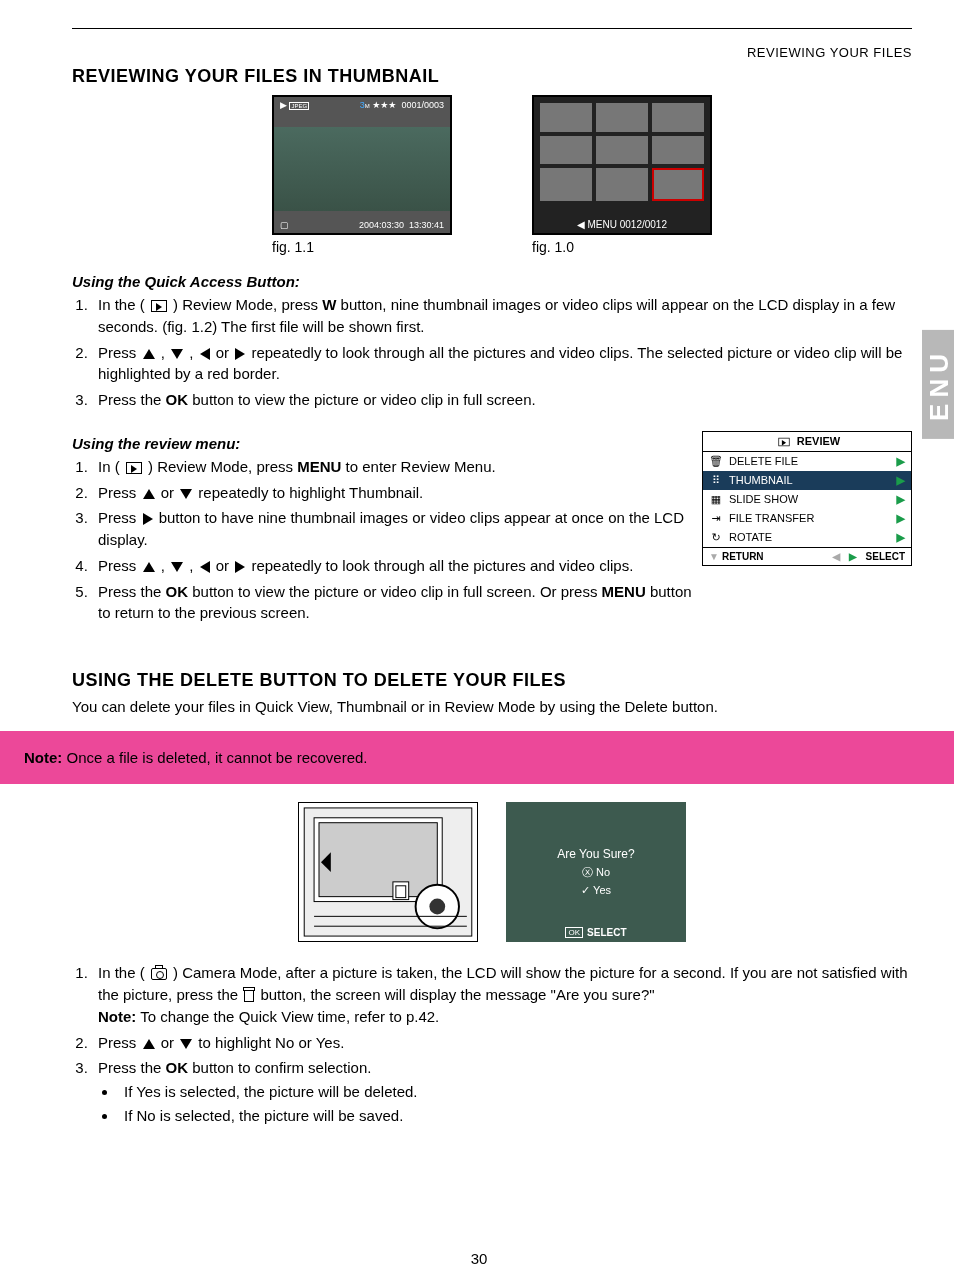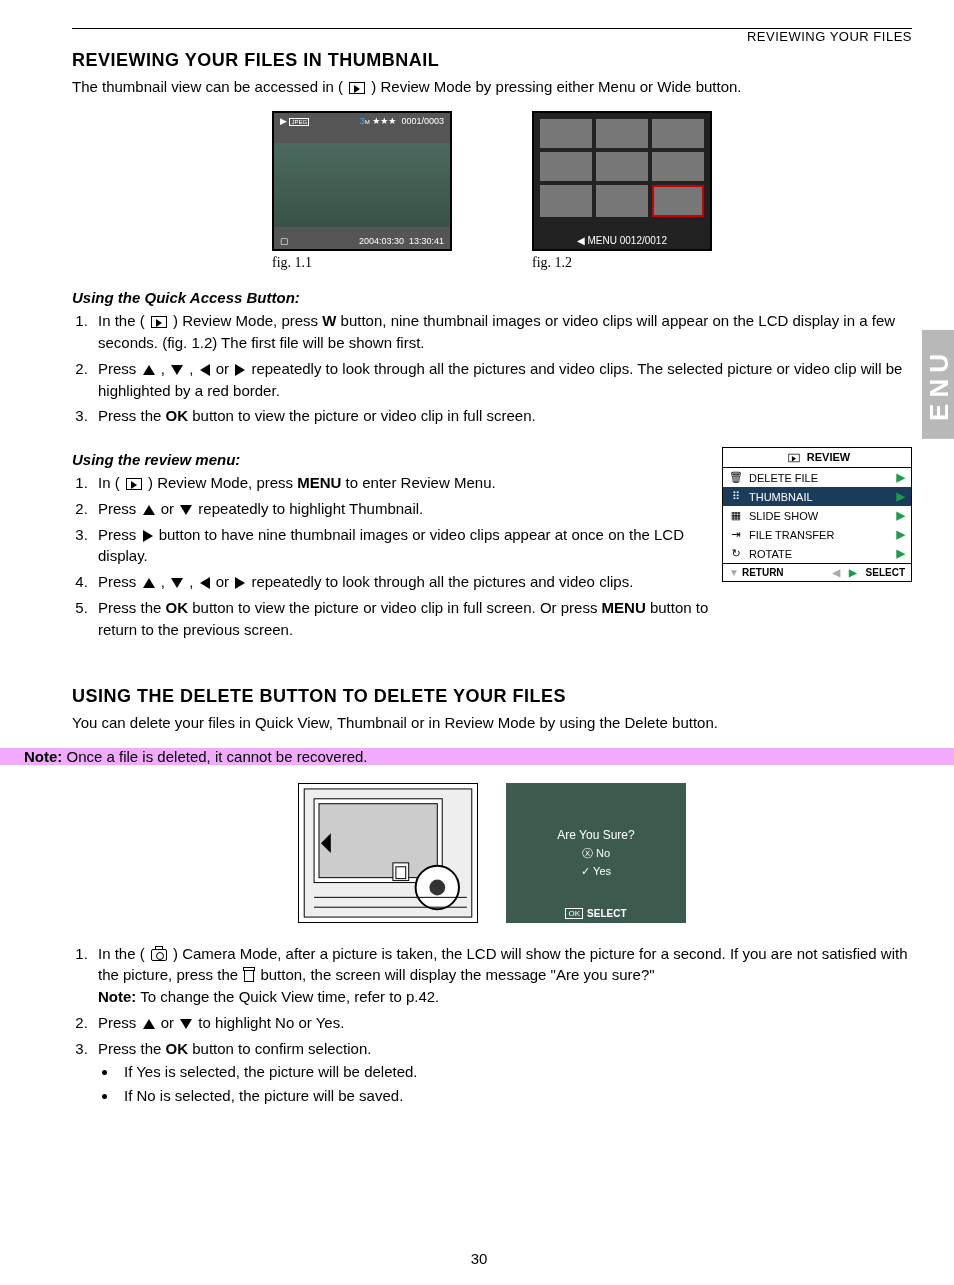--- a/index.html
+++ b/index.html
@@ -12,21 +12,21 @@
     color: #000;
     width: 954px;
   }
   .page {
     padding: 28px 42px 24px 72px;
     position: relative;
     min-height: 1285px;
   }
   .topbar {
     border-top: 1.5px solid #000;
-    padding-top: 0;
+    padding-top: 16px;
     text-align: right;
     font-size: 13px;
     letter-spacing: 0.5px;
   }
   .side-tab {
     position: absolute;
     right: 0;
     top: 330px;
     background: #b8b8b8;
     color: #fff;
@@ -60,21 +60,21 @@
     background: #555;
     border: 2px solid #000;
     position: relative;
     color: #fff;
     font-size: 10px;
   }
   .fig-box.thumb { background:#222; }
   .thumb-grid { display:grid; grid-template-columns:repeat(3,1fr); gap:4px; padding:6px; height:110px; }
   .thumb-cell { background:#777; }
   .thumb-cell.sel { border:2px solid #c00; }
-  .fig-caption { font-size: 14px; margin-top: 4px; font-family: Liberation Serif, serif; }
+  .fig-caption { font-size: 14px; margin-top: 4px; }
   .fig-overlay-top { position:absolute; top:3px; left:6px; right:6px; display:flex; justify-content:space-between; font-size:9px; }
   .fig-overlay-bot { position:absolute; bottom:3px; left:6px; right:6px; display:flex; justify-content:space-between; font-size:9px; }
   .fig-overlay-mid { position:absolute; bottom:3px; left:0; right:0; text-align:center; font-size:10px; color:#fff; }
   .torso { position:absolute; top:30px; left:0; right:0; bottom:22px; background: linear-gradient(#4b6a5f,#3a5247); }
   .subhead {
     font-style: italic;
     font-weight: bold;
     font-size: 15px;
     margin: 6px 0 4px 0;
   }
@@ -96,41 +96,41 @@
   .cam-ico { display:inline-block; width:16px; height:12px; border:1.5px solid #000; vertical-align:middle; position:relative; margin:0 2px; border-radius:2px;}
   .cam-ico::before{content:"";position:absolute;top:-4px;left:3px;width:6px;height:3px;border:1.5px solid #000;border-bottom:none;}
   .cam-ico::after{content:"";position:absolute;top:2px;left:4px;width:6px;height:6px;border:1.5px solid #000;border-radius:50%;}
   .trash-ico{display:inline-block;width:10px;height:12px;border:1.5px solid #000;vertical-align:middle;position:relative;margin:0 2px;border-top:none;}
   .trash-ico::before{content:"";position:absolute;top:-3px;left:-2px;right:-2px;height:2px;border:1.5px solid #000;}
   .two-col {
     display:flex; align-items:flex-start;
   }
   .two-col .left { flex:1; }
   .review-menu {
-    width: 190px;
+    width: 210px;
     border: 1.5px solid #000;
     font-size: 11px;
     margin-top: 2px;
   }
   .review-menu .hdr {
     text-align:center; font-weight:bold; padding:3px 0; font-size:11px; border-bottom:1px solid #000;
   }
   .review-menu .row {
     display:flex; align-items:center; padding:3px 6px; gap:6px;
   }
   .review-menu .row .icon { width:14px; text-align:center; }
   .review-menu .row .lbl { flex:1; }
   .review-menu .row .arrow { color:#1a9c4a; font-weight:bold; }
   .review-menu .row.sel { background:#1a3c5a; color:#fff; }
   .review-menu .ftr { display:flex; justify-content:space-between; padding:3px 6px; font-weight:bold; border-top:1px solid #000; font-size:10px; }
   .ftr .grp { display:flex; align-items:center; gap:3px; }
   .gray-tri{color:#aaa;}
   .note-bar {
-    background:#f0abfc;
-    padding:0 24px;
+    background:#ec4899;
+    padding:18px 24px;
     margin: 6px 0 18px -72px;
     width: calc(100% + 72px + 42px);
     font-size:15px;
   }
   .delete-figs { display:flex; justify-content:center; gap:28px; margin-bottom:20px; }
   .del-left { width:180px; height:140px; background:#fff; border:1px solid #000; position:relative; }
   .del-left svg{width:100%;height:100%;}
   .del-right { width:180px; height:140px; background:#3d5a4f; color:#fff; position:relative; display:flex; flex-direction:column; align-items:center; justify-content:center; font-size:11px; gap:4px;}
   .del-right .q{font-size:12px;}
   .del-right .btm{position:absolute;bottom:4px;font-size:10px;display:flex;gap:4px;align-items:center;}
@@ -140,23 +140,20 @@
   .pagenum { position:absolute; bottom:18px; left:4px; right:0; text-align:center; font-size:15px; }
 </style>
 </head>
 <body>
 
 <div class="page">
   <div class="topbar">REVIEWING YOUR FILES</div>
   <div class="side-tab">ENU</div>
 
   <h2 class="sect">REVIEWING YOUR FILES IN THUMBNAIL</h2>
-  <p>
-    <span>The thumbnail view can be accessed in ( </span><span class="play-ico"></span><span> ) Review Mode by pressing either Menu or Wide button.</span>
-  </p>
 
   <div class="fig-row">
     <div class="fig-col">
       <div class="fig-box">
         <div class="torso"></div>
         <div class="fig-overlay-top">
           <span>▶ <span style="font-size:6px;border:1px solid #fff;padding:0 1px;">JPEG</span></span>
           <span><span style="color:#4af;">3</span><span style="color:#fff;font-size:6px;">M</span> <span style="color:#fff">★★★</span>&nbsp;&nbsp;<span>0001/0003</span></span>
         </div>
         <div class="fig-overlay-bot">
@@ -174,21 +171,21 @@
             <div class="thumb-cell"></div>
           <div class="thumb-cell"></div>
             <div class="thumb-cell"></div>
             <div class="thumb-cell"></div>
           <div class="thumb-cell"></div>
             <div class="thumb-cell"></div>
             <div class="thumb-cell sel"></div>
         </div>
         <div class="fig-overlay-mid">◀ <span>MENU  0012/0012</span></div>
       </div>
-      <div class="fig-caption">fig. 1.2</div>
+      <div class="fig-caption">fig. 1.0</div>
     </div>
   </div>
 
   <div class="subhead">Using the Quick Access Button:</div>
   <ol class="steps">
     <li>
       <span>In the ( </span><span class="play-ico"></span><span> ) Review Mode, press </span><b>W</b><span> button, nine thumbnail images or video clips will appear on the LCD display in a few seconds. (fig. 1.2) The first file will be shown first.</span>
     </li>
     <li>
       <span>Press </span><span class="tri up"></span><span>  ,  </span><span class="tri down"></span><span>  ,  </span><span class="tri left"></span><span>  or </span><span class="tri right"></span><span>  repeatedly to look through all the pictures and video clips. The selected picture or video clip will be highlighted by a red border.</span>

